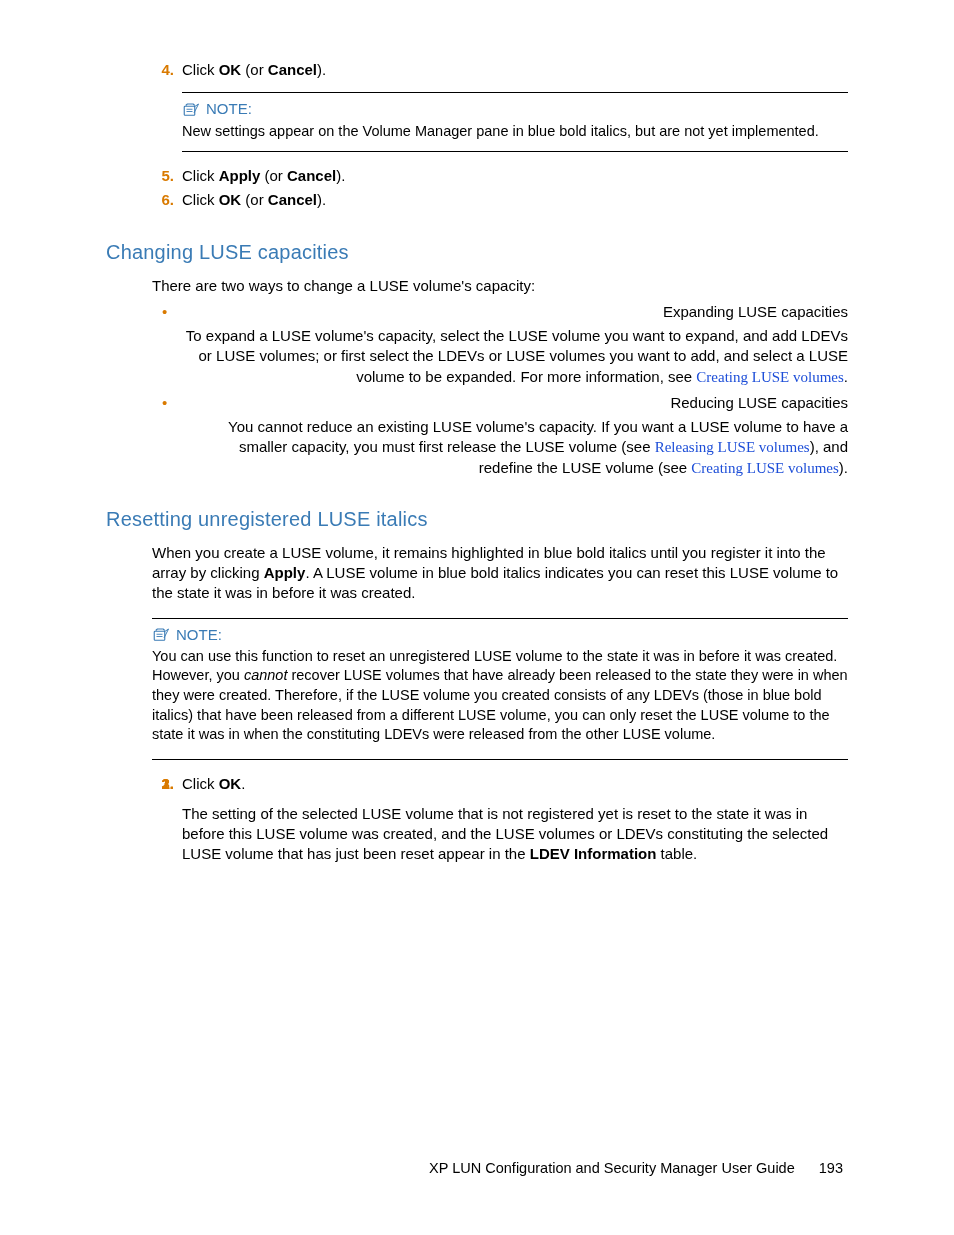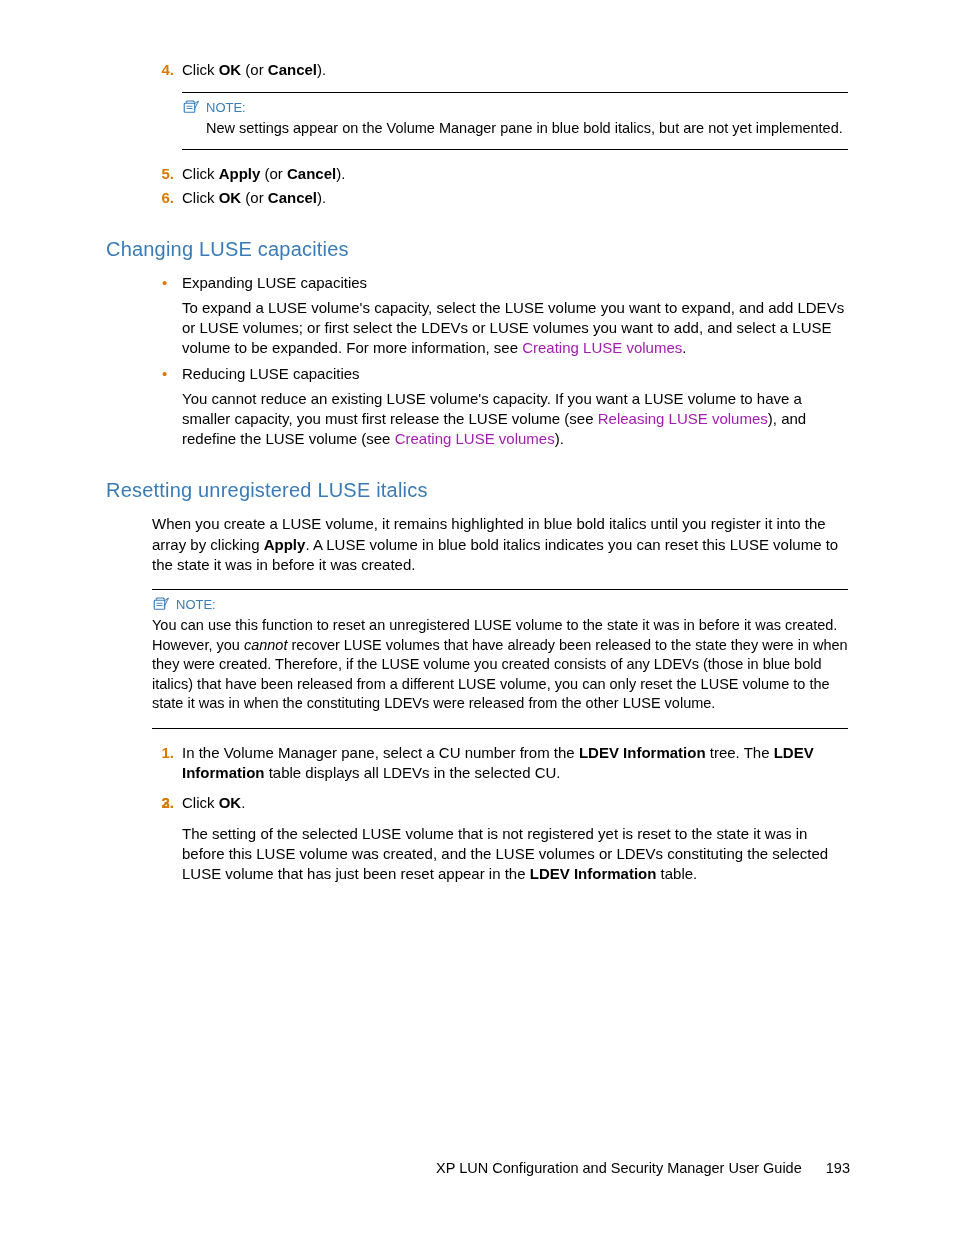--- a/index.html
+++ b/index.html
@@ -47,74 +47,75 @@
     padding: 6px 0 10px 0;
   }
   .note-block2 {
     margin: 14px 0 14px 46px;
     border-top: 1px solid #000;
     border-bottom: 1px solid #000;
     padding: 6px 0 14px 0;
   }
   .note-head {
     display: flex;
-    align-items: center;
+    align-items: flex-end;
     color: #3a7bb5;
-    font-size: 13px;
+    font-size: 15px;
     margin-bottom: 2px;
   }
   .note-icon {
     display: inline-block;
     margin-right: 6px;
     line-height: 1;
   }
   .note-body {
-    margin-left: 24px;
     font-size: 14.5px;
   }
   h2.section {
     color: #3a7bb5;
     font-weight: normal;
     font-size: 20px;
     margin: 28px 0 10px 0;
     letter-spacing: 0.2px;
   }
   .para {
     margin: 4px 0 6px 46px;
   }
   ul.bullets {
     list-style: none;
     padding: 0;
     margin: 6px 0 0 46px;
+    text-align: right;
   }
   ul.bullets > li {
     position: relative;
     padding-left: 30px;
     margin-bottom: 6px;
   }
   ul.bullets > li::before {
     content: "•";
     position: absolute;
     left: 10px;
     top: 0;
     color: #d97a00;
   }
   .sub {
     margin-top: 4px;
   }
   a.link {
-    color: #a21caf;
+    color: #1d4ed8;
     text-decoration: none;
+    font-family: Liberation Serif, serif;
   }
   b { font-weight: bold; }
   i { font-style: italic; }
   .footer {
     position: absolute;
     bottom: 56px;
-    right: 104px;
+    right: 111px;
     font-size: 14.5px;
   }
   .footer .pg {
     display: inline-block;
     margin-left: 20px;
   }
 </style>
 </head>
 <body>
 <div class="page">
@@ -149,20 +150,21 @@
       <span class="num">5.</span>
       <span class="txt">Click <b>Apply</b> (or <b>Cancel</b>).</span>
     </li>
     <li>
       <span class="num">6.</span>
       <span class="txt">Click <b>OK</b> (or <b>Cancel</b>).</span>
     </li>
   </ol>
 
   <h2 class="section">Changing LUSE capacities</h2>
+  <div class="para">There are two ways to change a LUSE volume's capacity:</div>
 
   <ul class="bullets">
     <li>
       <span>Expanding LUSE capacities</span>
       <div class="sub">To expand a LUSE volume's capacity, select the LUSE volume you want to expand, and add LDEVs or LUSE volumes; or first select the LDEVs or LUSE volumes you want to add, and select a LUSE volume to be expanded. For more information, see <a class="link" href="#">Creating LUSE volumes</a>.</div>
     </li>
     <li>
       <span>Reducing LUSE capacities</span>
       <div class="sub">You cannot reduce an existing LUSE volume's capacity. If you want a LUSE volume to have a smaller capacity, you must first release the LUSE volume (see <a class="link" href="#">Releasing LUSE volumes</a>), and redefine the LUSE volume (see <a class="link" href="#">Creating LUSE volumes</a>).</div>
     </li>
@@ -183,21 +185,20 @@
         </svg>
       </span>
       <span>NOTE:</span>
     </div>
     <div class="note-body" style="margin-left:0;">You can use this function to reset an unregistered LUSE volume to the state it was in before it was created. However, you <i>cannot</i> recover LUSE volumes that have already been released to the state they were in when they were created. Therefore, if the LUSE volume you created consists of any LDEVs (those in blue bold italics) that have been released from a different LUSE volume, you can only reset the LUSE volume to the state it was in when the constituting LDEVs were released from the other LUSE volume.</div>
   </div>
 
   <ol class="proc">
     <li>
       <span class="num">1.</span>
-      <span class="txt">In the Volume Manager pane, select a CU number from the <b>LDEV Information</b> tree. The <b>LDEV Information</b> table displays all LDEVs in the selected CU.</span>
     </li>
     <li style="margin-top:10px;">
       <span class="num">2.</span>
     </li>
     <li style="margin-top:10px;">
       <span class="num">3.</span>
       <span class="txt">Click <b>OK</b>.</span>
       <div class="sub" style="margin-top:10px;">The setting of the selected LUSE volume that is not registered yet is reset to the state it was in before this LUSE volume was created, and the LUSE volumes or LDEVs constituting the selected LUSE volume that has just been reset appear in the <b>LDEV Information</b> table.</div>
     </li>
   </ol>

